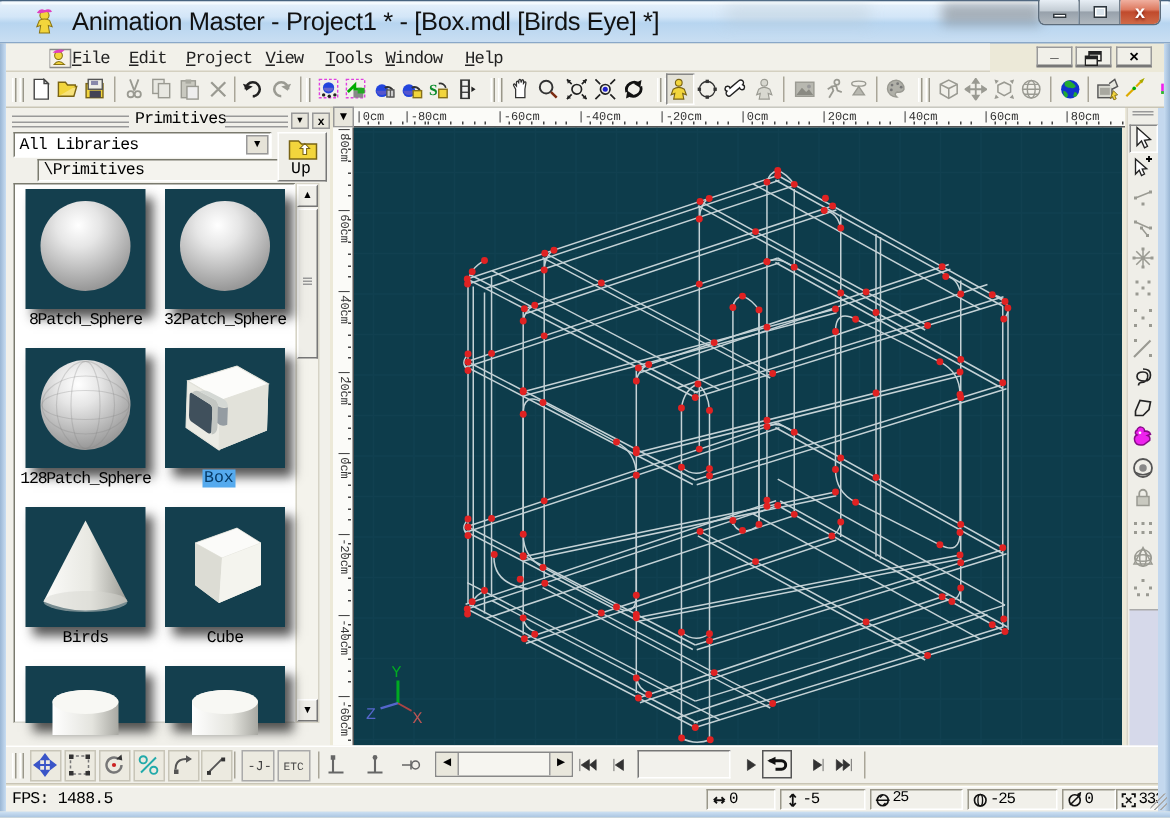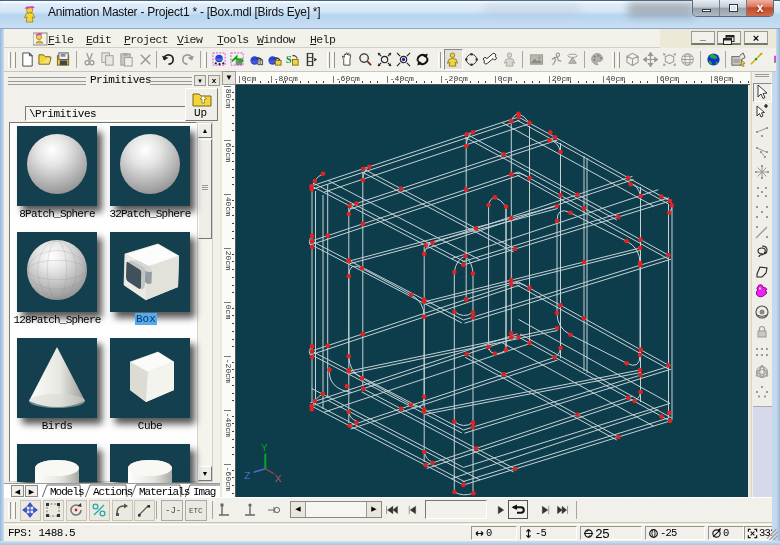--- a/index.html
+++ b/index.html
@@ -12,21 +12,21 @@
 <div class="abs" style="left:0;top:0;width:780px;height:29px;background:linear-gradient(#e8f2fb 0%,#d3e6f8 40%,#b7d5f0 55%,#c9def2 100%);border-bottom:1px solid #8aa8c8">
  <div class="abs" style="left:0;top:0;width:780px;height:1px;background:#47637f"></div>
  <div class="abs" style="left:1px;top:1px;width:778px;height:2px;background:#f4fafe"></div>
  <div class="abs" style="left:628px;top:2px;width:66px;height:15px;background:#7e8286;filter:blur(4px);opacity:.55"></div>
  <div class="abs" style="left:484px;top:3px;width:96px;height:13px;background:#b6c4cc;filter:blur(5px);opacity:.35"></div>
  <svg class="abs" style="left:22px;top:5px" width="17" height="18" viewBox="0 0 20 21">
    <circle cx="9" cy="6" r="3.6" fill="#f2d53c" stroke="#8a7414" stroke-width="0.8"></circle>
    <path d="M3 4 Q6 0 9 2 Q13 0 15 3 Q13 4 11 3.5 Q6 5 3 4Z" fill="#e040c0"></path>
    <path d="M5 10 Q9 8 13 10 L15 15 L12 14 L13 20 L5 20 L6 14 L3 15 Z" fill="#f2d53c" stroke="#8a7414" stroke-width="0.8"></path>
  </svg>
- <div class="abs" style="left:48px;top:5px;font-size:12px;letter-spacing:-0.25px;color:#111">Animation Master - Project1 * - [Box.mdl [Birds Eye] *]</div>
+ <div class="abs" style="left:48px;top:5px;font-size:17px;letter-spacing:-0.25px;color:#111">Animation Master - Project1 * - [Box.mdl [Birds Eye] *]</div>
  <div class="abs" style="left:692px;top:0px;width:82px;height:17px;border:1px solid #5d6c7b;border-top:none;border-radius:0 0 5px 5px;overflow:hidden;display:flex">
    <div style="width:27px;height:100%;background:linear-gradient(#e7eef5 0%,#c3ccd4 45%,#97a1ab 50%,#b0b8bf 100%);border-right:1px solid #72808d;display:flex;align-items:center;justify-content:center">
         <div style="width:9px;height:3px;background:#fff;border:1px solid #30383f;margin-top:4px"></div>
       </div>
    <div style="width:27px;height:100%;background:linear-gradient(#e7eef5 0%,#c3ccd4 45%,#97a1ab 50%,#b0b8bf 100%);border-right:1px solid #72808d;display:flex;align-items:center;justify-content:center">
         <div style="width:9px;height:8px;background:#d9e4ec;border:1.5px solid #2e363d;box-shadow:inset 0 0 0 1px #fff"></div>
       </div>
    <div style="flex:1;background:linear-gradient(#f0b0a0 0%,#dd7a60 40%,#c04a2c 50%,#d06a48 100%);display:flex;align-items:center;justify-content:center;color:#fff;font-size:12px;font-weight:bold;text-shadow:0 1px 2px #802010">x</div>
  </div>
 </div>
@@ -826,20 +826,24 @@
 <div class="abs" style="left:4px;top:72px;width:216px;height:425px;background:#f1f0ea">
     <div class="abs" style="left:2px;top:2px;width:212px;height:13px">
       <div class="abs" style="left:2px;top:3px;width:78px;height:5px;border-top:1px solid #999;border-bottom:1px solid #999"></div>
       <div class="abs" style="left:2px;top:10px;width:78px;height:1px;background:#999"></div>
       <div class="abs mono" style="left:84px;top:0px;font-size:11px;letter-spacing:-0.5px">Primitives</div>
       <div class="abs" style="left:144px;top:3px;width:42px;height:5px;border-top:1px solid #999;border-bottom:1px solid #999"></div>
       <div class="abs" style="left:144px;top:10px;width:42px;height:1px;background:#999"></div>
       <div class="abs" style="left:188px;top:1px;width:12px;height:11px;background:#e8e6dc;border:1px solid #999;font-size:7px;text-align:center;line-height:10px">▾</div>
       <div class="abs" style="left:202px;top:1px;width:12px;height:11px;background:#e8e6dc;border:1px solid #999;font-size:8px;font-weight:bold;text-align:center;line-height:10px">x</div>
     </div>
+    <div class="abs" style="left:5px;top:16px;width:172px;height:17px;background:#fff;border:1px solid;border-color:#7a7a6e #fff #fff #7a7a6e">
+      <div class="abs mono" style="left:3px;top:2px;font-size:11px;letter-spacing:-0.5px">All Libraries</div>
+      <div class="abs" style="right:1px;top:1px;width:15px;height:13px;background:#e6e3d8;border:1px solid #999;text-align:center;font-size:7px;line-height:12px">▼</div>
+    </div>
     <div class="abs" style="left:21px;top:34px;width:175px;height:15px;background:#f4f3ee;border:1px solid;border-color:#7a7a6e #fff #fff #7a7a6e">
       <div class="abs mono" style="left:3px;top:1px;font-size:11px;letter-spacing:-0.5px">\Primitives</div>
     </div>
     <div class="abs" style="left:181px;top:16px;width:33px;height:33px;background:#efeee8;border:1px solid;border-color:#fff #777 #777 #fff">
       <svg class="abs" style="left:6px;top:2px" width="20" height="17" viewBox="0 0 20 17">
         <path d="M1 15 V3 H7 L9 5 H19 V15 Z" fill="#f2d53c" stroke="#7a6414"></path>
         <path d="M10 12 v-4 h-2 l3.2-3.4 L14.4 8 h-2 v4z" fill="#fff" stroke="#7a6414" stroke-width="0.7"></path>
       </svg>
       <div class="abs mono" style="left:8px;top:18px;font-size:11px">Up</div>
     </div>
@@ -927,31 +931,20 @@
           <linearGradient id="cyg" x1="0" x2="1">
             <stop offset="0" stop-color="#fff"></stop>
             <stop offset="0.6" stop-color="#e4e4de"></stop>
             <stop offset="1" stop-color="#a8a8a2"></stop>
           </linearGradient>
         </defs>
         <path d="M8 14 a22 8 0 0 1 44 0 V36 H8 Z" fill="url(#cyg)"></path>
         <ellipse cx="30" cy="14" rx="22" ry="8" fill="#f8f8f4"></ellipse>
       </svg>
     </div>
-    <div class="abs" style="left:0px;top:411px;width:216px;height:14px;background:#fff;border-top:1px solid #999">
-      <div class="abs" style="left:7px;top:1px;width:13px;height:12px;background:#efeee8;border:1px solid #888;text-align:center;font-size:7px;line-height:11px">◀</div>
-      <div class="abs" style="left:21px;top:1px;width:13px;height:12px;background:#efeee8;border:1px solid #888;text-align:center;font-size:7px;line-height:11px">▶</div>
-      <svg class="abs" style="left:36px;top:0" width="180" height="14" viewBox="0 0 180 14">
-        <path d="M2 14 L7 1 H40 L41 14 Z M45 14 L50 1 H86 L87 14 Z M91 14 L96 1 H140 L141 14 Z M145 14 L150 1 H180" fill="#fff" stroke="#555" stroke-width="0.9"></path>
-        <text x="10" y="11" font-family="Liberation Mono, monospace" font-size="11" style="letter-spacing:-1px">Models</text>
-        <text x="53" y="11" font-family="Liberation Mono, monospace" font-size="11" style="letter-spacing:-1px">Actions</text>
-        <text x="99" y="11" font-family="Liberation Mono, monospace" font-size="11" style="letter-spacing:-1px">Materials</text>
-        <text x="153" y="11" font-family="Liberation Mono, monospace" font-size="11" style="letter-spacing:-1px">Imag</text>
-      </svg>
-    </div>
   </div>
 <div class="abs" style="left:4px;top:497px;width:772px;height:26px;background:#f1f0ea;border-top:1px solid #fff;border-bottom:1px solid #c9c5b5">
     <div class="grip" style="left:4px"></div>
     <div class="grip" style="left:9px"></div>
     <div class="abs" style="left:16px;top:2px;width:21px;height:21px;border:1px solid #c8c5b8;background:#eceae0"></div>
     <svg class="abs " style="left:18px;top:4px" width="16" height="16" viewBox="0 0 16 16">
       <g stroke="#3a55c8" stroke-width="1.2" fill="#3a55c8">
         <path d="M8 4 V12 M4 8 H12" fill="none"></path>
         <path d="M8 1 l-2.4 3.2 h4.8z M8 15 l-2.4-3.2 h4.8z M1 8 l3.2-2.4 v4.8z M15 8 l-3.2-2.4 v4.8z"></path>
       </g>
@@ -1062,21 +1055,21 @@
       <svg width="11" height="11" viewBox="0 0 12 12" style="position:absolute;left:2px;top:1px">
         <path d="M6 1.5 V10.5 M6 1.5 L3.8 4 M6 1.5 L8.2 4 M6 10.5 L3.8 8 M6 10.5 L8.2 8" stroke="#111" stroke-width="1.3" fill="none"></path>
       </svg>
       <div class="abs mono" style="left:14px;top:0px;font-size:10.5px;letter-spacing:-0.8px;white-space:nowrap">-5</div>
     </div>
     <div class="abs" style="left:576px;top:1px;width:62px;height:14px;border:1px solid;border-color:#9a978a #fff #fff #9a978a;background:#f1f0ea">
       <svg width="11" height="11" viewBox="0 0 12 12" style="position:absolute;left:2px;top:1px">
         <circle cx="6" cy="6" r="4" fill="none" stroke="#111" stroke-width="1.2"></circle>
         <path d="M1 6 H11 M6 2 l-2 2 M6 10 l2-2" stroke="#111" stroke-width="1.1"></path>
       </svg>
-      <div class="abs mono" style="left:14px;top:0px;font-size:13px;letter-spacing:-0.8px;white-space:nowrap">25</div>
+      <div class="abs mono" style="left:14px;top:0px;font-size:10px;letter-spacing:-0.8px;white-space:nowrap">25</div>
     </div>
     <div class="abs" style="left:641px;top:1px;width:60px;height:14px;border:1px solid;border-color:#9a978a #fff #fff #9a978a;background:#f1f0ea">
       <svg width="11" height="11" viewBox="0 0 12 12" style="position:absolute;left:2px;top:1px">
         <circle cx="6" cy="6" r="4.2" fill="none" stroke="#111" stroke-width="1.2"></circle>
         <ellipse cx="6" cy="6" rx="1.7" ry="4.2" fill="none" stroke="#111" stroke-width="1"></ellipse>
       </svg>
       <div class="abs mono" style="left:14px;top:0px;font-size:10.5px;letter-spacing:-0.8px;white-space:nowrap">-25</div>
     </div>
     <div class="abs" style="left:704px;top:1px;width:36px;height:14px;border:1px solid;border-color:#9a978a #fff #fff #9a978a;background:#f1f0ea">
       <svg width="11" height="11" viewBox="0 0 12 12" style="position:absolute;left:2px;top:1px">

